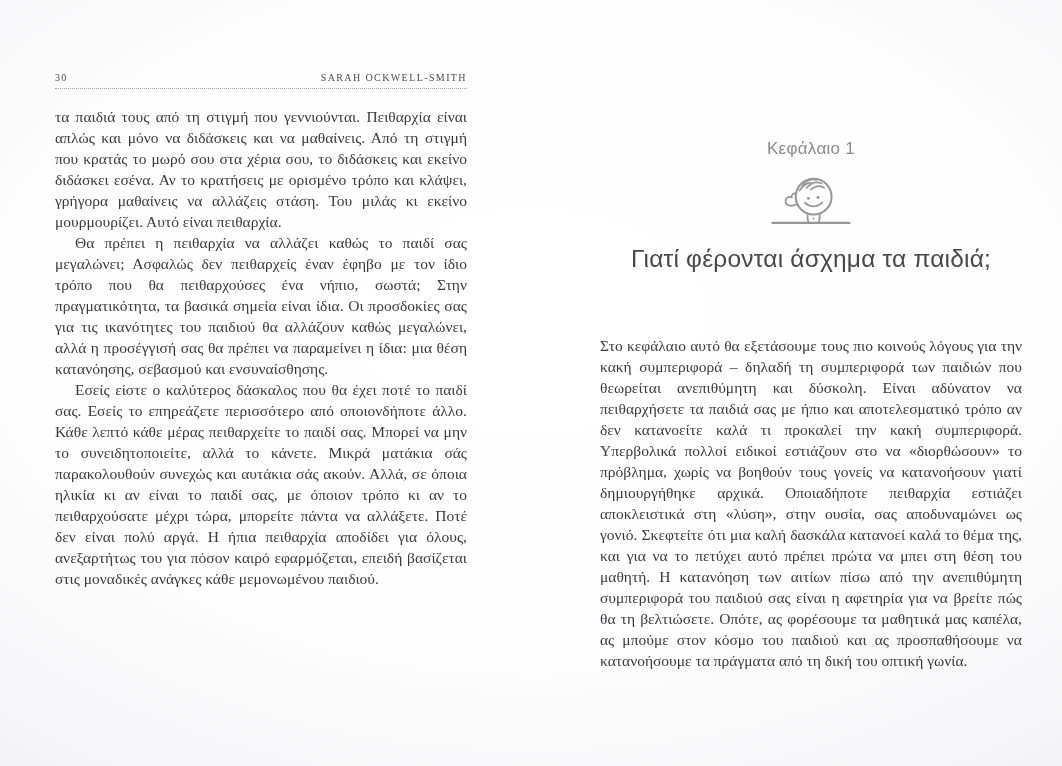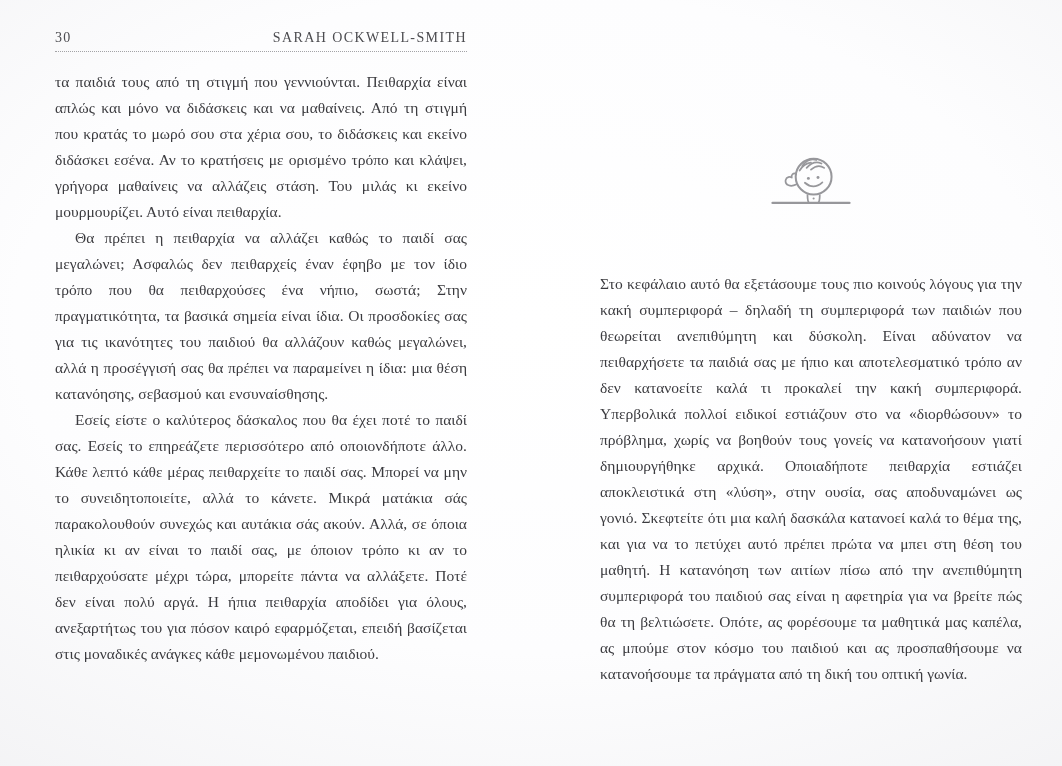--- a/index.html
+++ b/index.html
@@ -31,32 +31,33 @@
         var(--bg-edge) 100%);
   }
   .page { position: absolute; }
   .page.left { left: 55px; top: 30px; width: 412px; }
   .page.right { left: 600px; top: 139px; width: 422px; }
 
   .page-header {
     display: flex;
     justify-content: space-between;
     align-items: baseline;
-    font-size: 14px;
+    font-size: 10px;
     color: var(--header-text);
     padding-bottom: 5px;
     border-bottom: 1px dotted var(--rule-dot);
     margin-bottom: 17px;
+    margin-top: 42px;
   }
   .page-num { letter-spacing: 1.2px; }
   .running-head { letter-spacing: 1.4px; }
 
   .body-text {
     font-size: 15.5px;
-    line-height: 26px;
+    line-height: 21px;
     text-align: justify;
     color: var(--body-text);
   }
   .body-text p { text-indent: 20px; }
   .body-text p.noindent { text-indent: 0; }
 
   .chapter-label {
     font-family: "Liberation Sans", "DejaVu Sans", sans-serif;
     font-size: 17px;
     color: var(--chapter-label-text);
@@ -90,20 +91,21 @@
       <span class="running-head">SARAH OCKWELL-SMITH</span>
     </header>
     <div class="body-text">
       <p class="noindent">τα παιδιά τους από τη στιγμή που γεννιούνται. Πειθαρχία είναι απλώς και μόνο να διδάσκεις και να μαθαίνεις. Από τη στιγμή που κρατάς το μωρό σου στα χέρια σου, το διδάσκεις και εκείνο διδάσκει εσένα. Αν το κρατήσεις με ορισμένο τρόπο και κλάψει, γρήγορα μαθαίνεις να αλλάζεις στάση. Του μιλάς κι εκείνο μουρμουρίζει. Αυτό είναι πειθαρχία.</p>
       <p>Θα πρέπει η πειθαρχία να αλλάζει καθώς το παιδί σας μεγαλώνει; Ασφαλώς δεν πειθαρχείς έναν έφηβο με τον ίδιο τρόπο που θα πειθαρχούσες ένα νήπιο, σωστά; Στην πραγματικότητα, τα βασικά σημεία είναι ίδια. Οι προσδοκίες σας για τις ικανότητες του παιδιού θα αλλάζουν καθώς μεγαλώνει, αλλά η προσέγγισή σας θα πρέπει να παραμείνει η ίδια: μια θέση κατανόησης, σεβασμού και ενσυναίσθησης.</p>
       <p>Εσείς είστε ο καλύτερος δάσκαλος που θα έχει ποτέ το παιδί σας. Εσείς το επηρεάζετε περισσότερο από οποιονδήποτε άλλο. Κάθε λεπτό κάθε μέρας πειθαρχείτε το παιδί σας. Μπορεί να μην το συνειδητοποιείτε, αλλά το κάνετε. Μικρά ματάκια σάς παρακολουθούν συνεχώς και αυτάκια σάς ακούν. Αλλά, σε όποια ηλικία κι αν είναι το παιδί σας, με όποιον τρόπο κι αν το πειθαρχούσατε μέχρι τώρα, μπορείτε πάντα να αλλάξετε. Ποτέ δεν είναι πολύ αργά. Η ήπια πειθαρχία αποδίδει για όλους, ανεξαρτήτως του για πόσον καιρό εφαρμόζεται, επειδή βασίζεται στις μοναδικές ανάγκες κάθε μεμονωμένου παιδιού.</p>
     </div>
   </section>
 
   <section class="page right">
+    <div class="chapter-label">Κεφάλαιο 1</div>
 
     <div class="chapter-icon">
       <svg width="88" height="56" viewBox="0 0 100 64" aria-hidden="true">
         <g fill="none" stroke="#97979b" stroke-width="2" stroke-linecap="round" stroke-linejoin="round">
 
           <circle cx="53" cy="27" r="20.5" stroke-width="2.3"></circle>
 
           <path d="M40 15 Q47 5 56 8"></path>
           <path d="M45 17 Q53 8 62 12"></path>
           <path d="M50 19 Q58 12 65 17"></path>
@@ -117,19 +119,20 @@
           <path d="M33 36 C27 39 20 37 21 31 C22 27 26 27 28 28 C27 25 30 22 33 24"></path>
 
           <path d="M46 48 q0 8 2 9 h10 q2 -1 2 -9"></path>
           <circle cx="53" cy="52" r="1.2" fill="#97979b" stroke="none"></circle>
 
           <path d="M6 57 H 94" stroke-width="2.6"></path>
         </g>
       </svg>
     </div>
 
+    <h1 class="chapter-title">Γιατί φέρονται άσχημα τα παιδιά;</h1>
 
     <div class="body-text">
       <p class="noindent">Στο κεφάλαιο αυτό θα εξετάσουμε τους πιο κοινούς λόγους για την κακή συμπεριφορά – δηλαδή τη συμπεριφορά των παιδιών που θεωρείται ανεπιθύμητη και δύσκολη. Είναι αδύνατον να πειθαρχήσετε τα παιδιά σας με ήπιο και αποτελεσματικό τρόπο αν δεν κατανοείτε καλά τι προκαλεί την κακή συμπεριφορά. Υπερβολικά πολλοί ειδικοί εστιάζουν στο να «διορθώσουν» το πρόβλημα, χωρίς να βοηθούν τους γονείς να κατανοήσουν γιατί δημιουργήθηκε αρχικά. Οποιαδήποτε πειθαρχία εστιάζει αποκλειστικά στη «λύση», στην ουσία, σας αποδυναμώνει ως γονιό. Σκεφτείτε ότι μια καλή δασκάλα κατανοεί καλά το θέμα της, και για να το πετύχει αυτό πρέπει πρώτα να μπει στη θέση του μαθητή. Η κατανόηση των αιτίων πίσω από την ανεπιθύμητη συμπεριφορά του παιδιού σας είναι η αφετηρία για να βρείτε πώς θα τη βελτιώσετε. Οπότε, ας φορέσουμε τα μαθητικά μας καπέλα, ας μπούμε στον κόσμο του παιδιού και ας προσπαθήσουμε να κατανοήσουμε τα πράγματα από τη δική του οπτική γωνία.</p>
     </div>
   </section>
 
 </div>
 
 </body></html>

